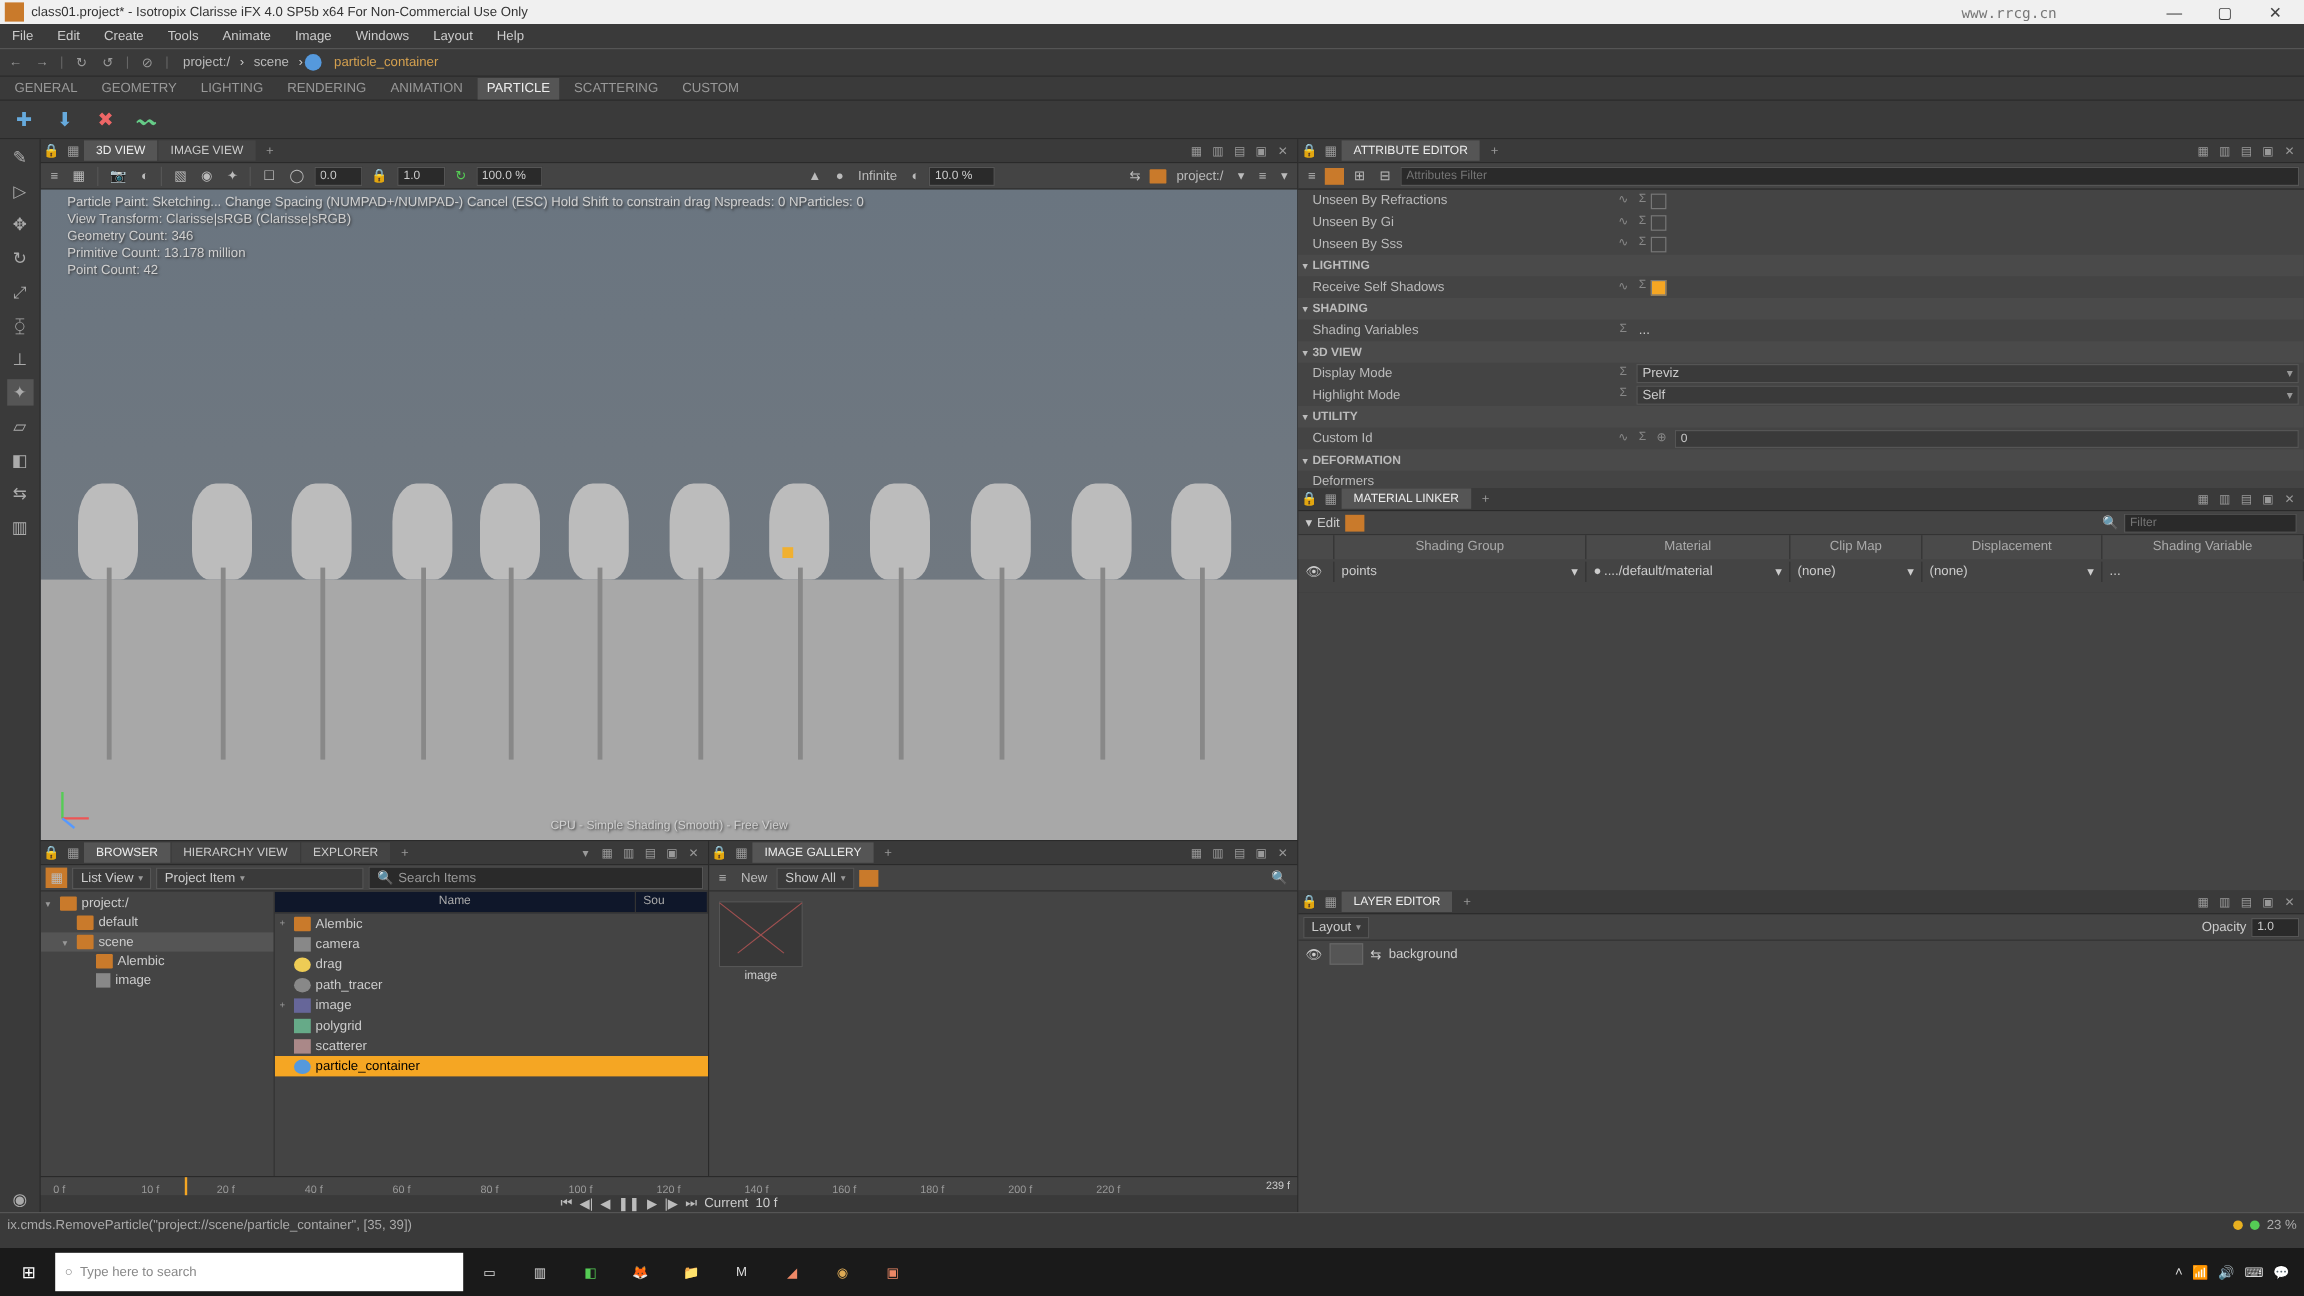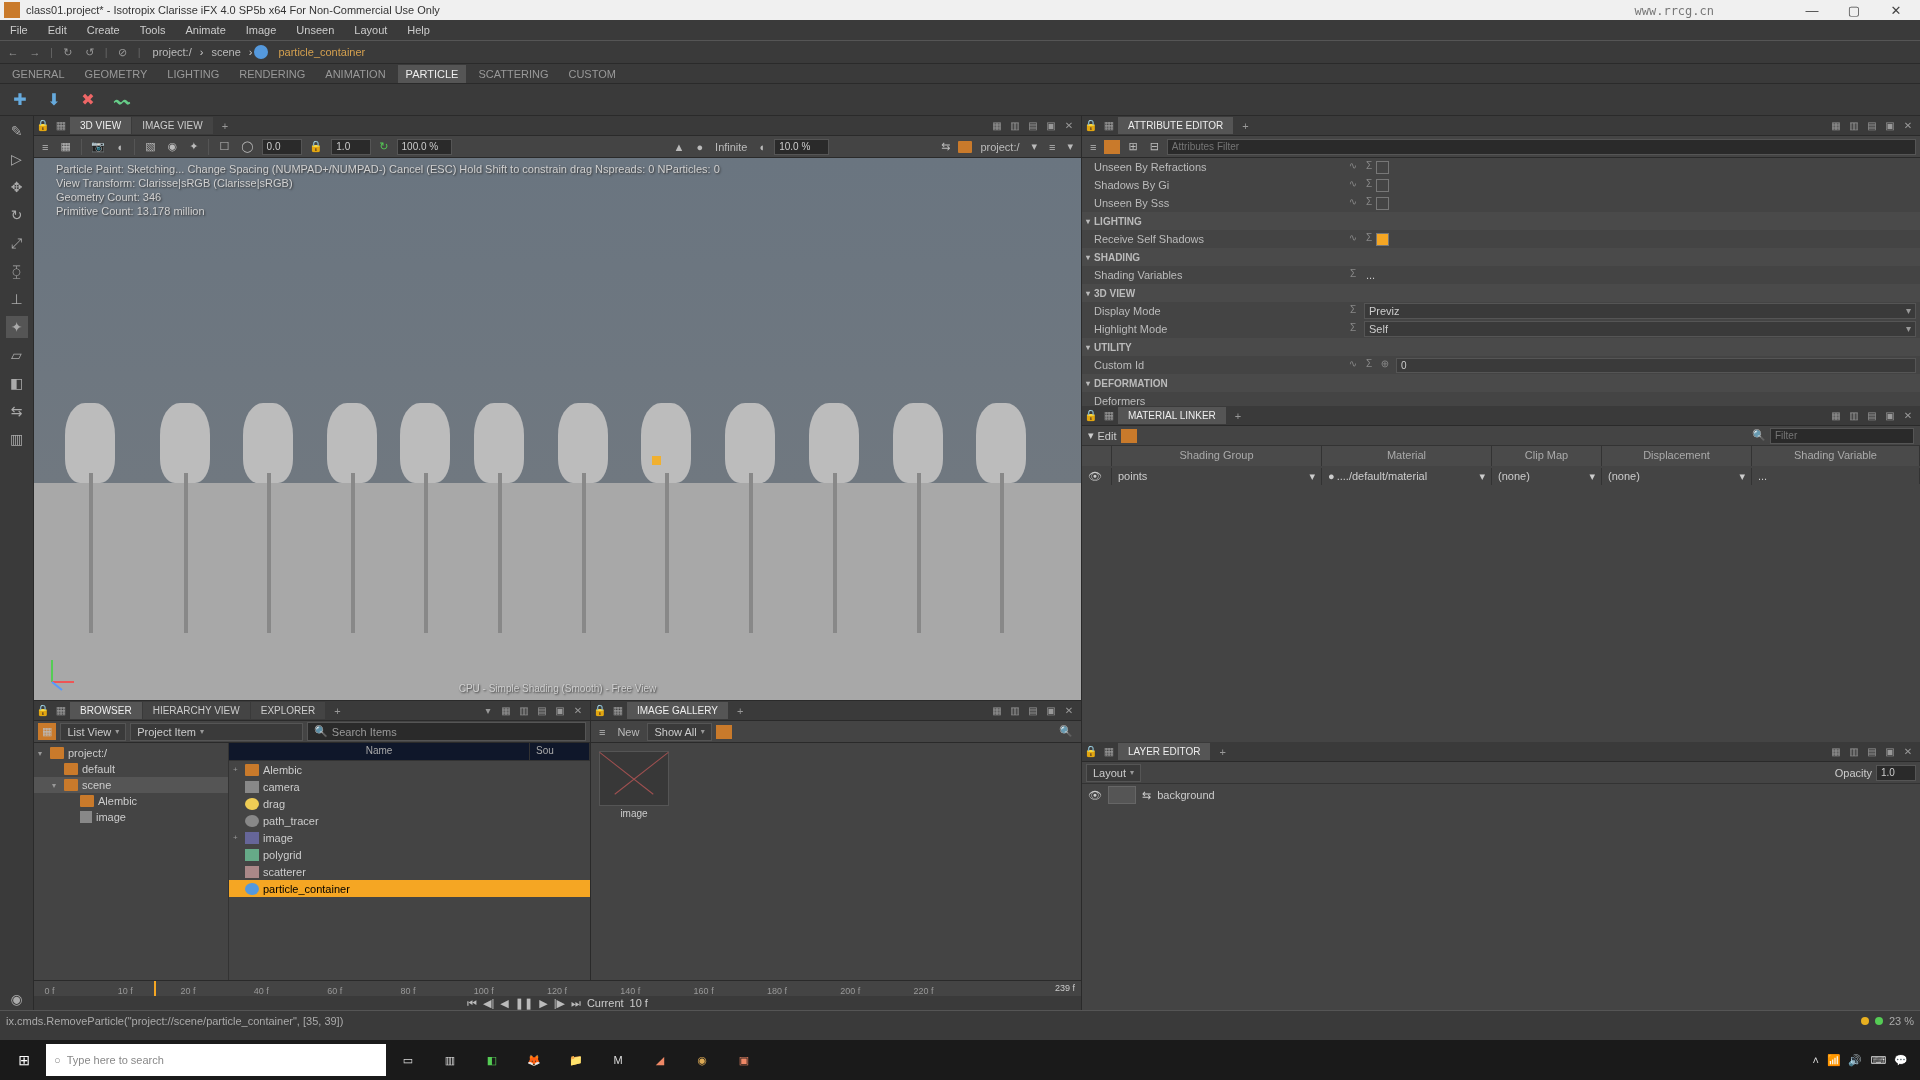--- a/index.html
+++ b/index.html
@@ -164,21 +164,21 @@
   </div>
 </div>
 
 <div class="menubar">
   <span>File</span>
   <span>Edit</span>
   <span>Create</span>
   <span>Tools</span>
   <span>Animate</span>
   <span>Image</span>
-  <span>Unseen</span>
+  <span>Windows</span>
   <span>Layout</span>
   <span>Help</span>
   <span class="watermark">www.rrcg.cn</span>
 </div>
 
 <div class="navbar">
   <span class="nav-arrow">←</span>
   <span class="nav-arrow">→</span>
   <span class="nav-sep">|</span>
   <span class="nav-arrow">↻</span>
@@ -332,20 +332,21 @@
       <div class="tree" style="left:90%">
           <div class="crown"></div>
           <div class="trunk"></div>
         </div>
       <div class="yellow-marker" style="left:59%; top:55%"></div>
       <div class="viewport-overlay">
         <div>Particle Paint: Sketching... Change Spacing (NUMPAD+/NUMPAD-) Cancel (ESC) Hold Shift to constrain drag Nspreads: 0 NParticles: 0</div>
         <div>View Transform: Clarisse|sRGB (Clarisse|sRGB)</div>
         <div>Geometry Count: 346</div>
         <div>Primitive Count: 13.178 million</div>
+        <div>Point Count: 42</div>
       </div>
       <div class="viewport-bottom-text">CPU - Simple Shading (Smooth) - Free View</div>
       <svg class="viewport-axis">
         <line x1="10" y1="30" x2="10" y2="8" stroke="#5c5" stroke-width="2"></line>
         <line x1="10" y1="30" x2="32" y2="30" stroke="#e55" stroke-width="2"></line>
         <line x1="10" y1="30" x2="20" y2="38" stroke="#59f" stroke-width="2"></line>
       </svg>
     </div>
 
     <div class="lower-split">
@@ -548,21 +549,21 @@
     <div class="attr-body" style="height:386px">
       <div class="attr-row">
           <span class="attr-label">Unseen By Refractions</span>
           <div class="attr-controls">
             <span class="ico">∿</span>
             <span class="ico">Σ</span>
           </div>
           <span class="checkbox"></span>
         </div>
       <div class="attr-row">
-          <span class="attr-label">Shadows By Gi</span>
+          <span class="attr-label">Unseen By Gi</span>
           <div class="attr-controls">
             <span class="ico">∿</span>
             <span class="ico">Σ</span>
           </div>
           <span class="checkbox"></span>
         </div>
       <div class="attr-row">
           <span class="attr-label">Unseen By Sss</span>
           <div class="attr-controls">
             <span class="ico">∿</span>

